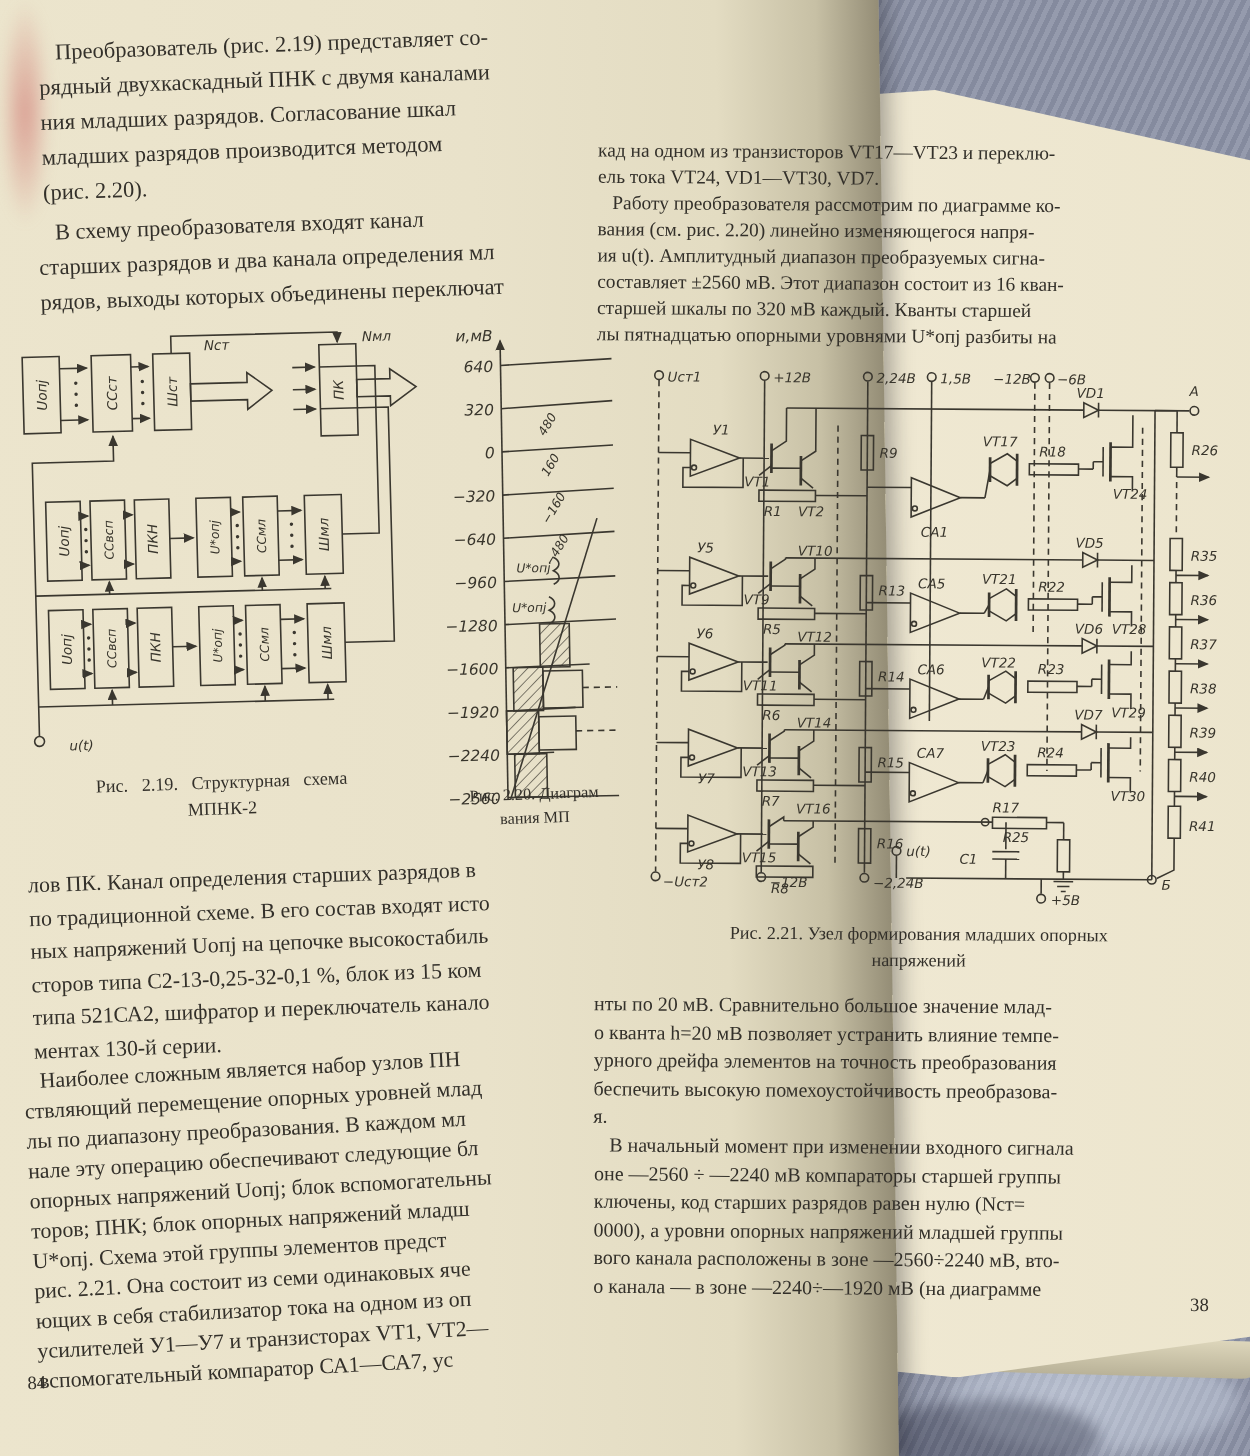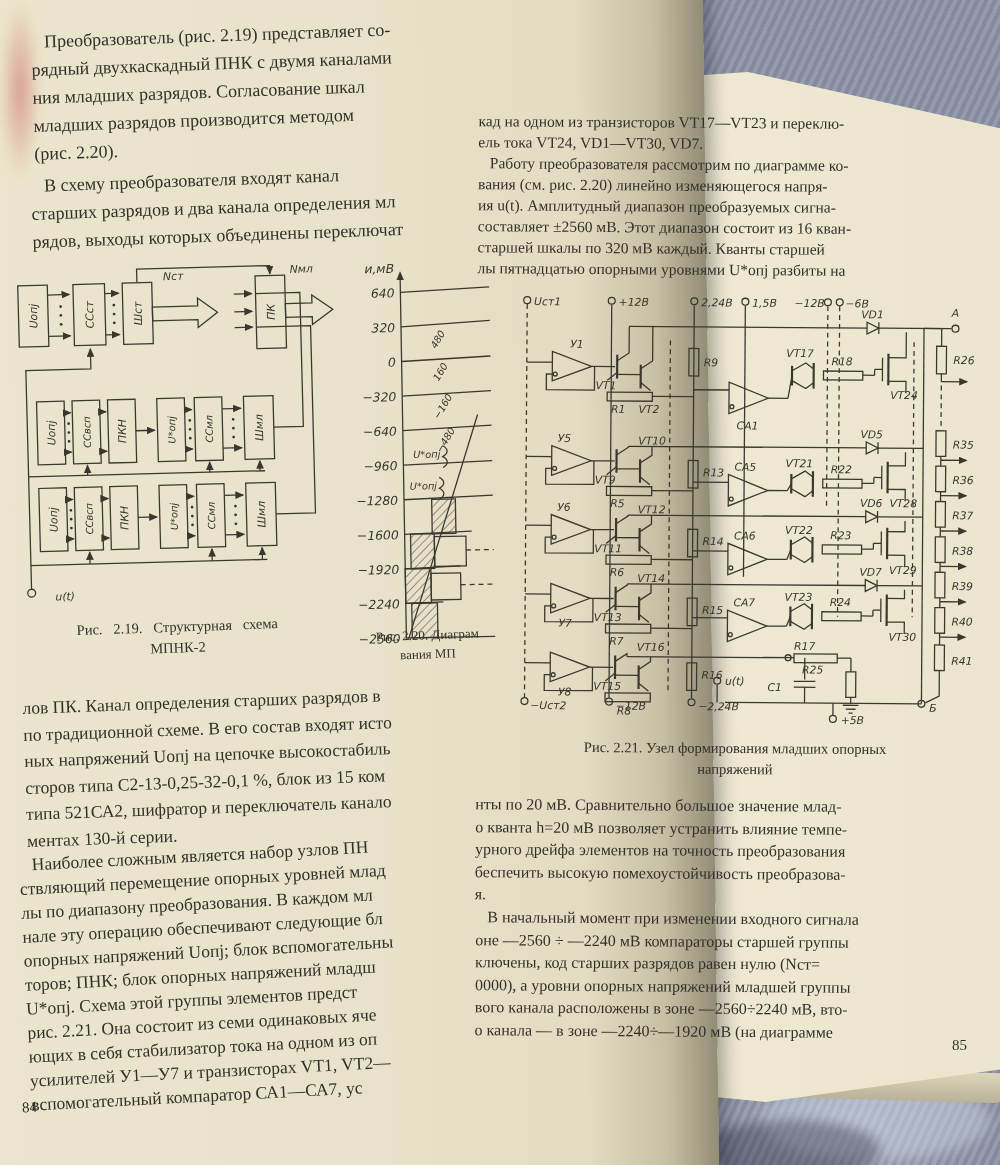--- a/index.html
+++ b/index.html
@@ -608,13 +608,13 @@
 о кванта h=20 мВ позволяет устранить влияние темпе-
 урного дрейфа элементов на точность преобразования
 беспечить высокую помехоустойчивость преобразова-
 я.</div>
 <div class="txt" style="left:475px;top:908px;width:520px;font-size:16px;line-height:22.5px;transform:rotate(0.4deg);">   В начальный момент при изменении входного сигнала
 оне —2560 ÷ —2240 мВ компараторы старшей группы
 ключены, код старших разрядов равен нулю (Nст=
 0000), а уровни опорных напряжений младшей группы
 вого канала расположены в зоне —2560÷2240 мВ, вто-
 о канала — в зоне —2240÷—1920 мВ (на диаграмме</div>
-<div class="txt" style="left:952px;top:1034px;font-size:15px;">85</div>
+<div class="txt" style="left:952px;top:1034px;font-size:15px;">38</div>
 
 </body></html>

